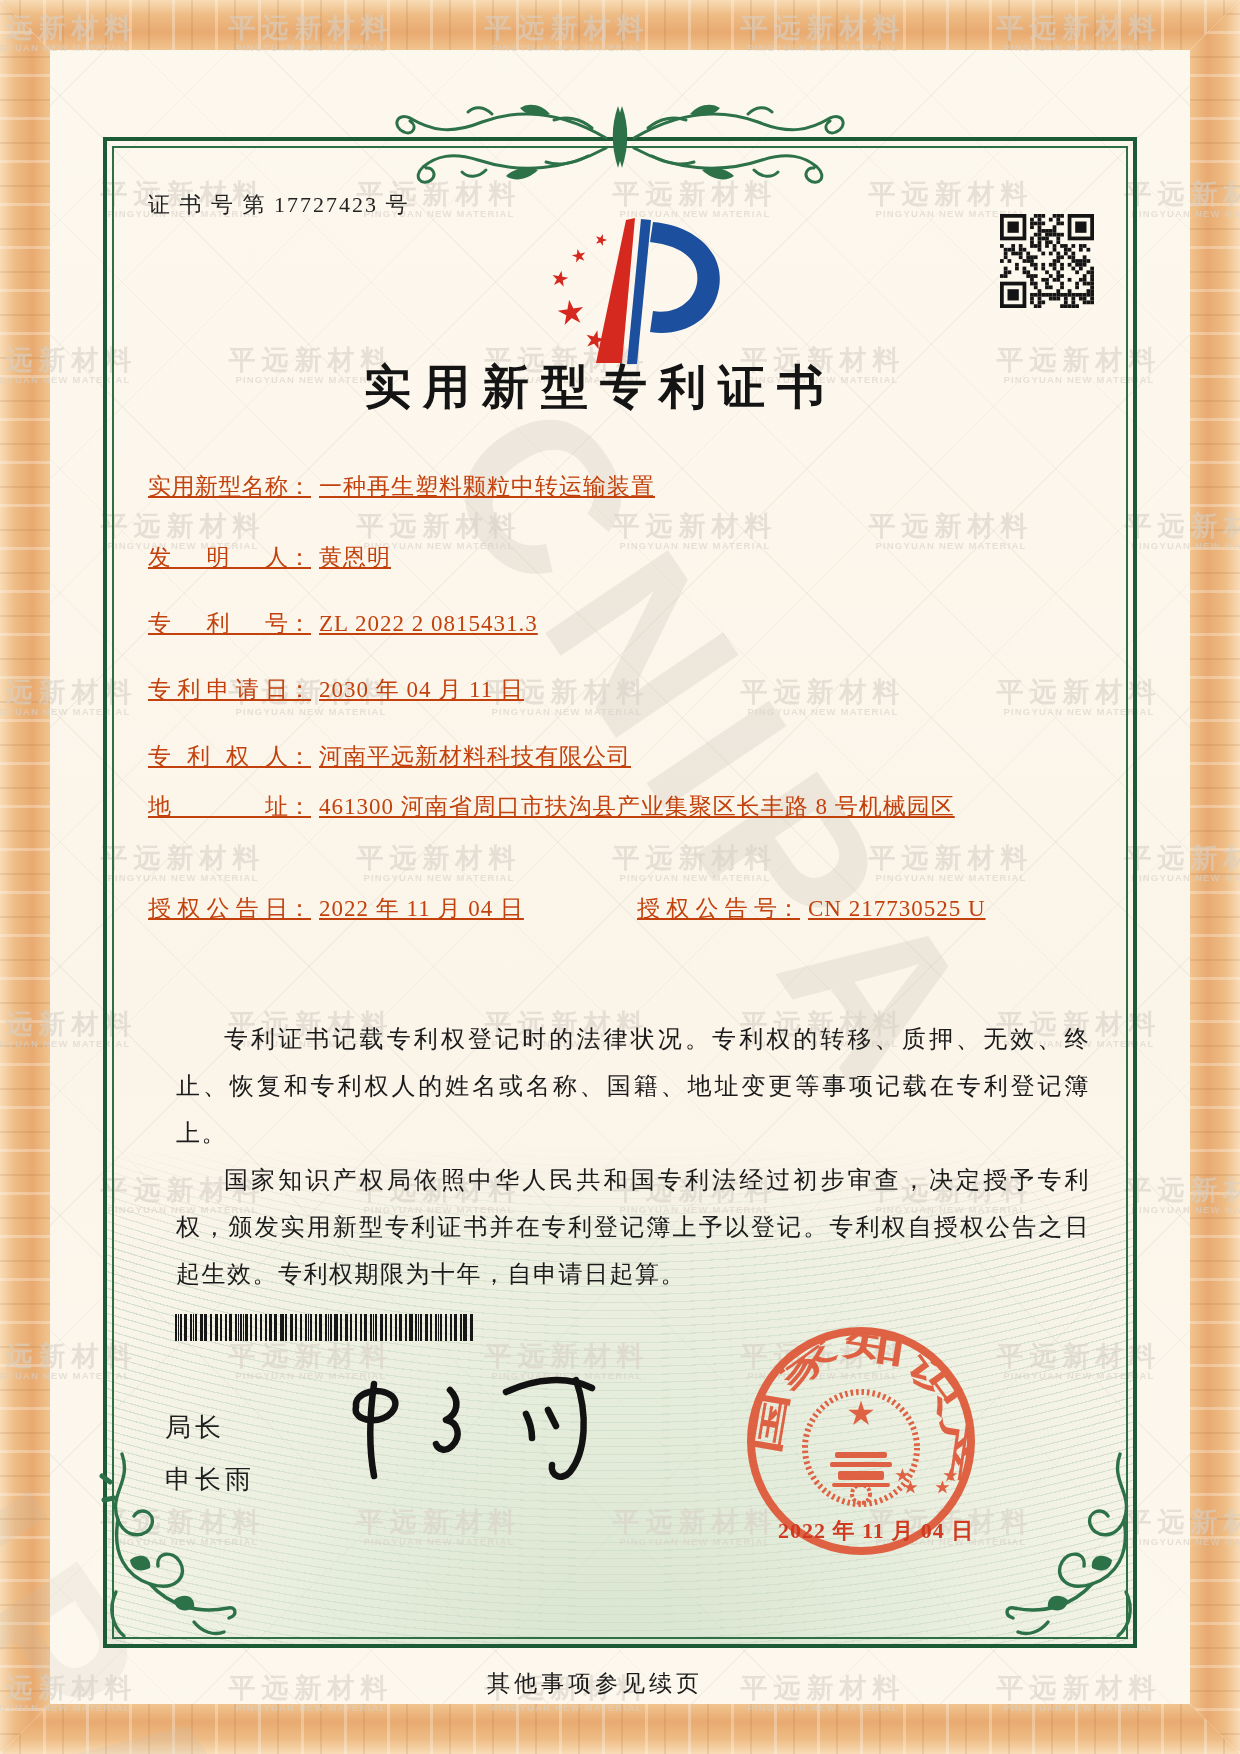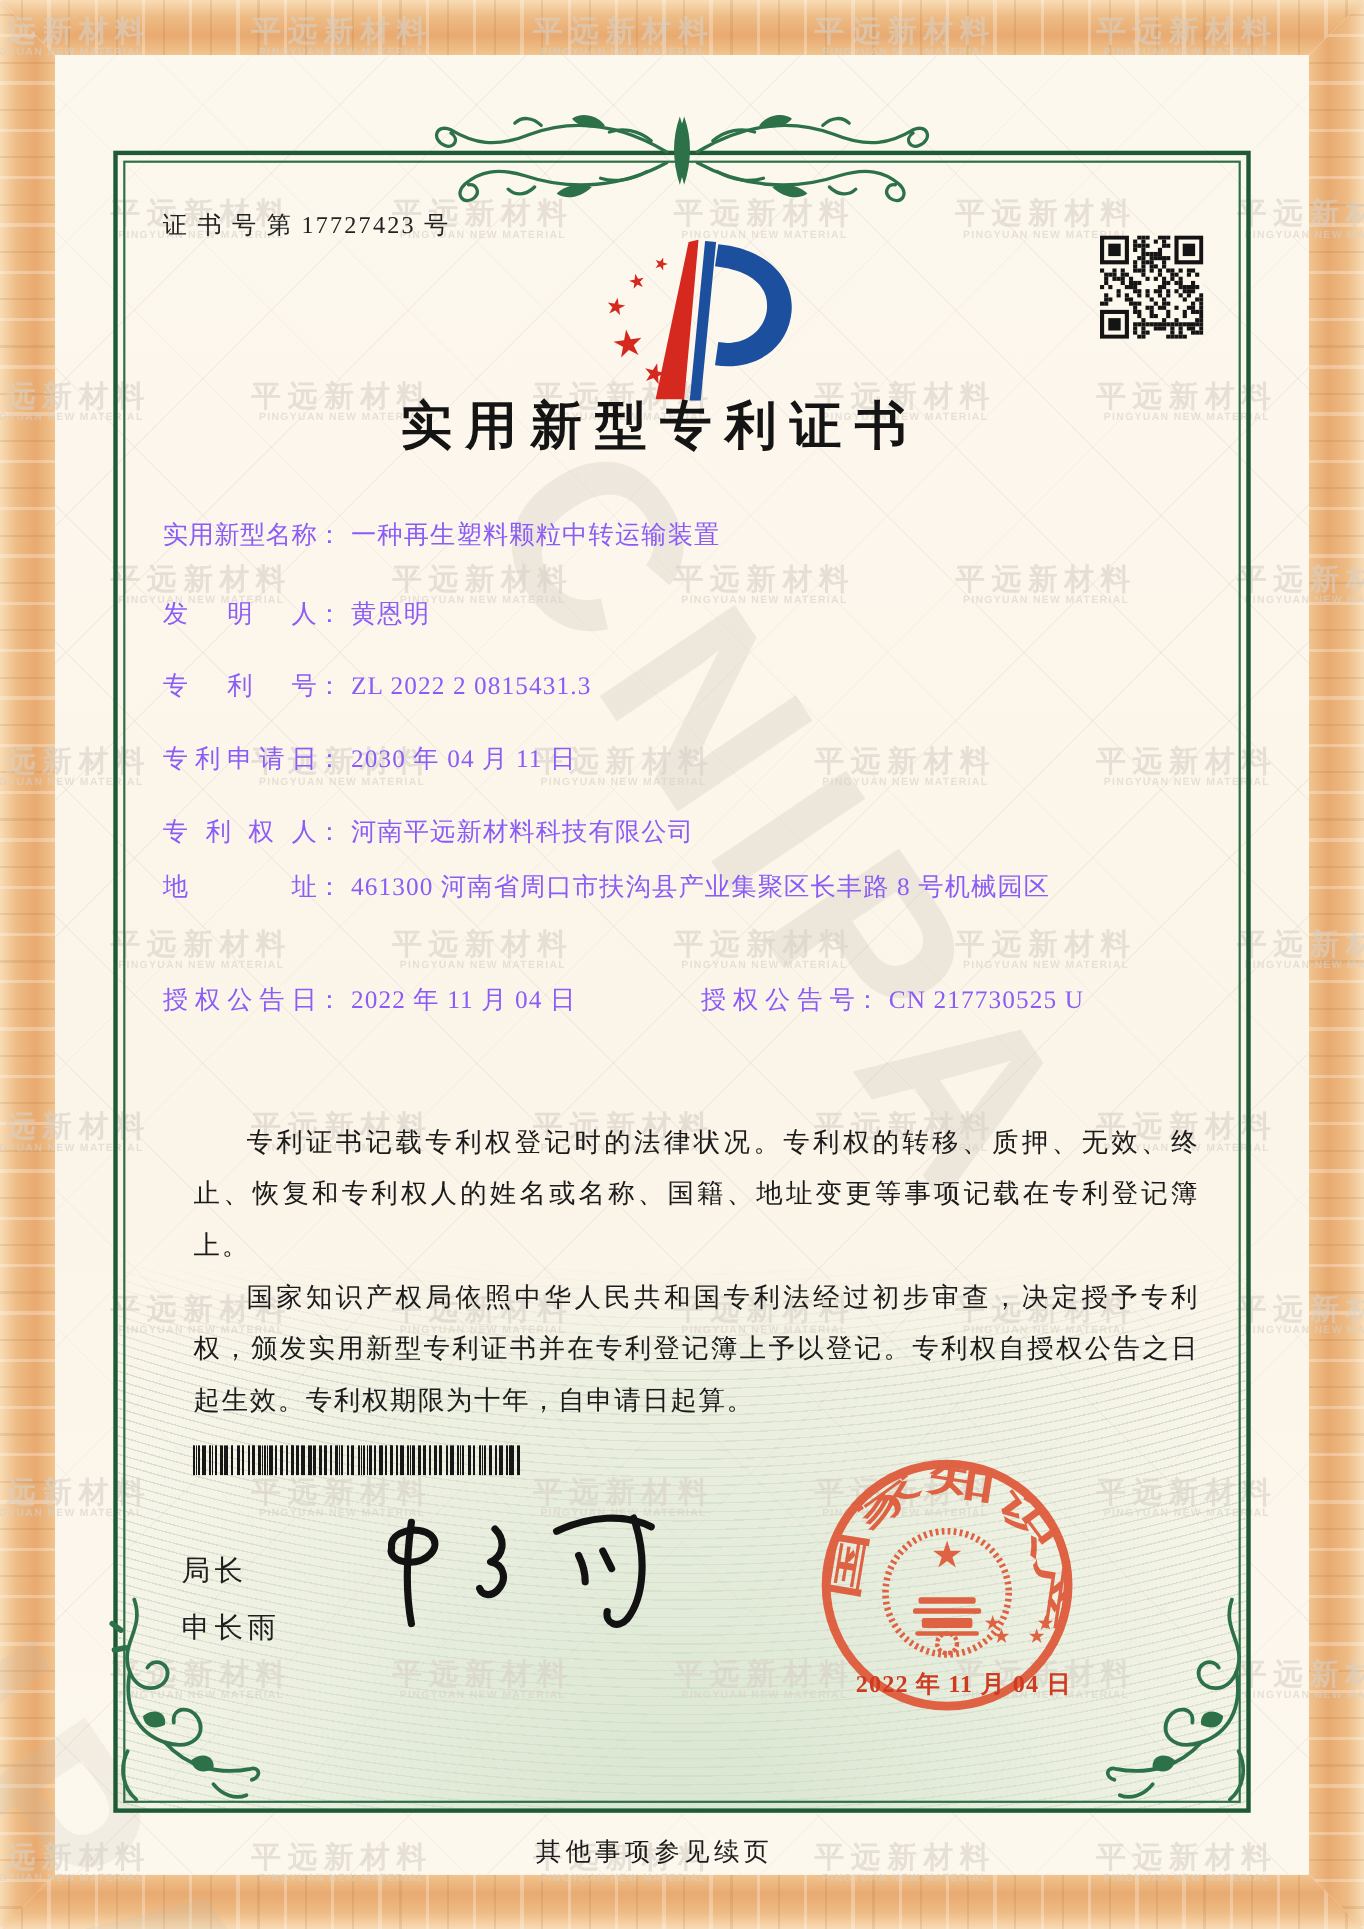--- a/index.html
+++ b/index.html
@@ -49,21 +49,21 @@
   .wmtile .cn{font-size:27px;font-weight:bold;letter-spacing:6px;line-height:1.05;}
   .wmtile .en{font-size:9.5px;font-weight:bold;letter-spacing:1.2px;}
   .bigwm{z-index:4;color:rgba(196,188,176,.26);font-family:"Liberation Sans","DejaVu Sans",sans-serif;
     font-weight:bold;font-size:215px;letter-spacing:26px;transform-origin:left top;pointer-events:none;}
   
   .content{left:0;top:0;width:1240px;height:1754px;z-index:8;}
   .certno{left:148px;top:190px;font-size:22px;color:#222;letter-spacing:2px;}
   .title{left:0;top:356px;width:1200px;text-align:center;font-size:47px;font-weight:600;
     color:#141414;letter-spacing:12px;}
   .field{position:absolute;left:148px;width:944px;display:flex;align-items:flex-end;
-    font-size:23px;color:#8b5cf6;line-height:34px;}
+    font-size:23px;color:#c2410c;line-height:34px;text-decoration:underline;}
   .flabel{width:140px;flex:none;text-align:justify;text-align-last:justify;}
   .fcolon{flex:none;margin-right:8px;}
   .fvalue{flex:1;letter-spacing:1px;}
   .field.right{left:637px;width:470px;}
   .bodytext{left:176px;top:1016px;width:914px;font-size:24px;line-height:47px;
     color:#1b1b1b;text-align:justify;letter-spacing:1.5px;}
   .bodytext p{margin:0;text-indent:2em;}
   .barcode{left:175px;top:1314px;width:298px;height:27px;
     background:
       repeating-linear-gradient(90deg,#161616 0 2px,transparent 2px 5px),

